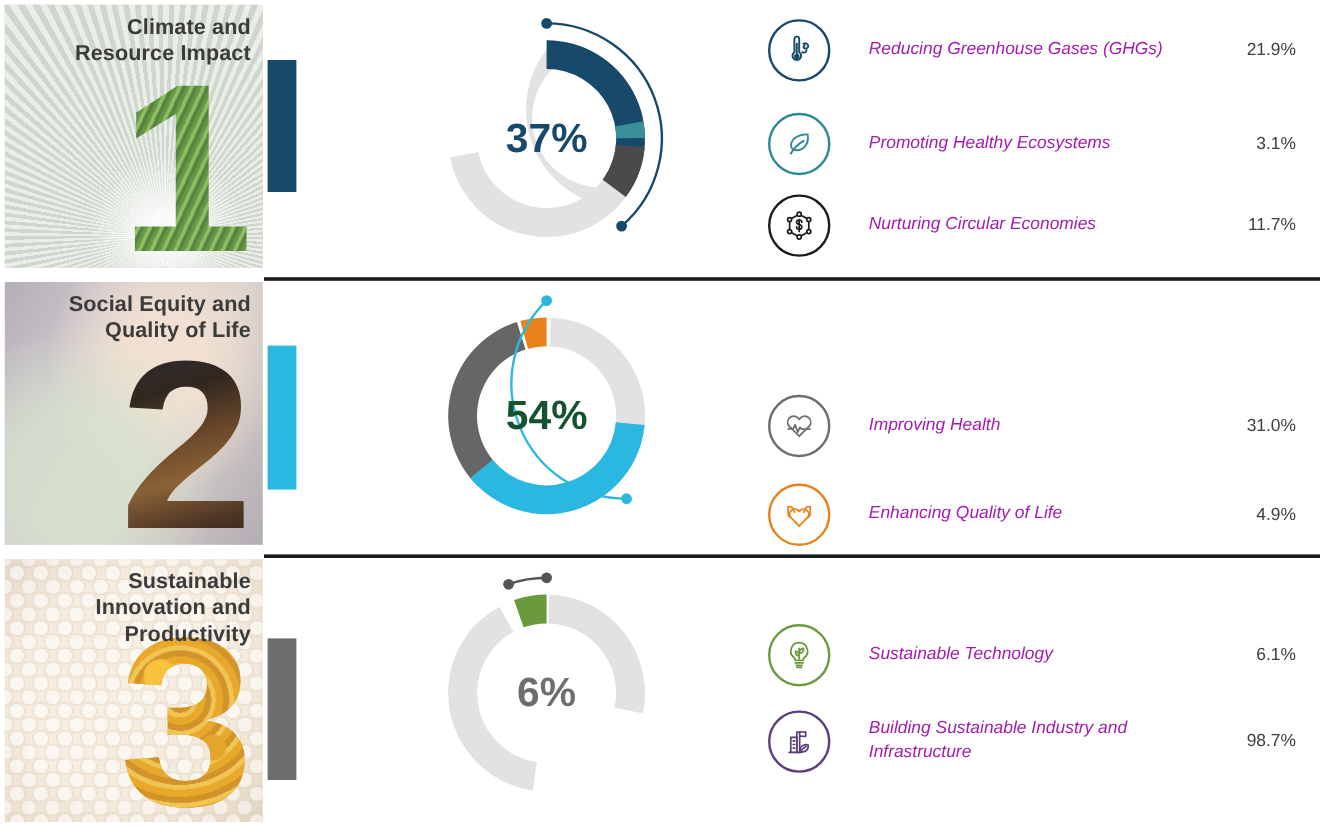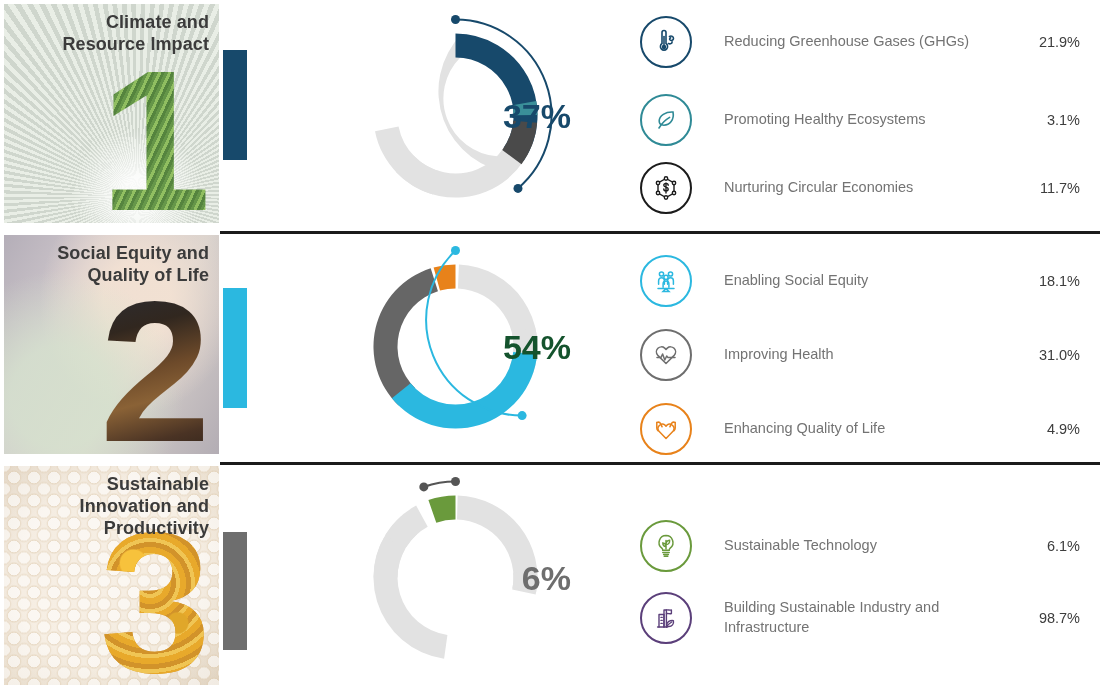--- a/index.html
+++ b/index.html
@@ -96,35 +96,35 @@
       repeating-radial-gradient(circle at 45% 40%,
         #e8a92b 0 6px, #d2932a 6px 11px, #f0c554 11px 15px),
       linear-gradient(150deg,#e6a52b,#c98d24);
   }
 
   
   .donut-wrap{position:absolute;width:231px;height:231px;left:340px;top:0;}
   .donut{position:absolute;left:0;top:0;}
   .donut-label{
     position:absolute;left:0;right:0;top:50%;transform:translateY(-50%);
-    text-align:right;font-size:34px;font-weight:bold;
+    text-align:center;font-size:34px;font-weight:bold;
   }
 
   
   .legend{position:absolute;left:640px;top:0;width:452px;height:231px;}
   .legend-item{
     position:absolute;left:0;width:452px;height:56px;display:flex;align-items:center;
   }
   .legend-icon{
     width:52px;height:52px;border-radius:50%;border:2px solid #333;
     flex:0 0 52px;display:flex;align-items:center;justify-content:center;
     box-sizing:border-box;
   }
   .legend-text{
-    margin-left:32px;font-size:14.5px;color:#737373;line-height:1.35;flex:1 1 auto;
+    margin-left:32px;font-size:14.5px;color:#a21caf;line-height:1.35;flex:1 1 auto;font-style:italic;
   }
   .legend-value{
     font-size:14.5px;color:#3d3d3d;text-align:right;width:56px;flex:0 0 56px;
     margin-right:12px;
   }
   svg{display:block;}
 </style>
 </head>
 <body>
 
@@ -231,35 +231,20 @@
           <path d="M 0 -96 A 96 96 0 0 0 66.6 69.1" fill="none" stroke="#2bb8e0" stroke-width="2"></path>
           <circle cx="0" cy="-96" r="4.5" fill="#2bb8e0"></circle>
           <circle cx="66.6" cy="69.1" r="4.5" fill="#2bb8e0"></circle>
         </g>
       </svg>
       <div class="donut-label" style="color:#14532d">54%</div>
     </div>
 
     <div class="legend">
 
-      <div class="legend-item" style="top:22px">
-        <span class="legend-icon" style="border-color:#2bb8e0">
-          <svg width="30" height="30" viewBox="0 0 30 30" fill="none" stroke="#2bb8e0" stroke-width="1.5" stroke-linecap="round">
-            <circle cx="10.5" cy="8" r="2.1"></circle>
-            <circle cx="19.5" cy="8" r="2.1"></circle>
-            <circle cx="15" cy="11.3" r="2.1"></circle>
-            <path d="M7.6 18.3v-3.6a2.9 2.9 0 0 1 5.8 0v3.6"></path>
-            <path d="M16.6 18.3v-3.6a2.9 2.9 0 0 1 5.8 0v3.6"></path>
-            <path d="M12.1 21.2v-3.4a2.9 2.9 0 0 1 5.8 0v3.4"></path>
-            <path d="M7 22.5h16M15 22.5l-3 3h6z"></path>
-          </svg>
-        </span>
-        <span class="legend-text">Enabling Social Equity</span>
-        <span class="legend-value">18.1%</span>
-      </div>
 
       <div class="legend-item" style="top:96px">
         <span class="legend-icon" style="border-color:#6e6e6e">
           <svg width="30" height="30" viewBox="0 0 30 30" fill="none" stroke="#6e6e6e" stroke-width="1.5" stroke-linecap="round" stroke-linejoin="round">
             <path d="M15 23.5 6.6 15.1a5 5 0 0 1 7.1-7l1.3 1.3 1.3-1.3a5 5 0 0 1 7.1 7z"></path>
             <path d="M6 17.4h4l1.6-3.4 2.2 6 1.9-4 1.3 1.6h7" stroke-width="1.5" fill="none"></path>
           </svg>
         </span>
         <span class="legend-text">Improving Health</span>
         <span class="legend-value">31.0%</span>

